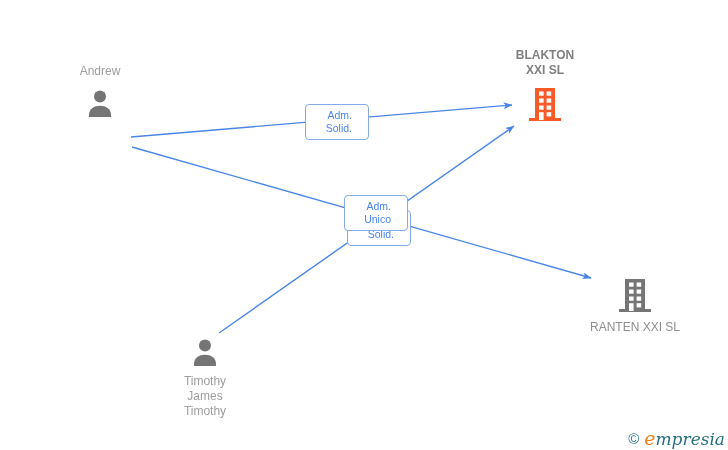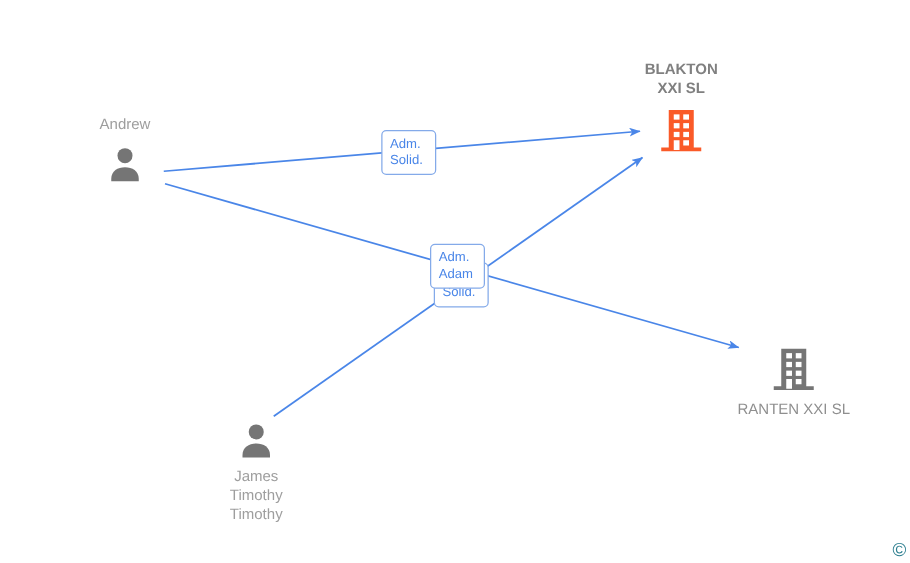--- a/index.html
+++ b/index.html
@@ -6,37 +6,37 @@
   #canvas{
     position:relative;width:728px;height:450px;background:#ffffff;overflow:hidden;
     font-family:"Liberation Sans",sans-serif;
   }
   #edges{position:absolute;left:0;top:0;z-index:1;}
   .edge{stroke:#4a86e8;stroke-width:1.4;fill:none;}
 
   
   .edge-label{
     position:absolute;background:#ffffff;border:1px solid #84aae9;border-radius:4px;
-    color:#4a86e8;font-size:10.5px;line-height:13px;text-align:left;
-    padding:4px 6px;white-space:nowrap;
+    color:#4a86e8;font-size:10.5px;line-height:13px;text-align:right;
+    padding:4px 16px;white-space:nowrap;
   }
   .edge-label div{min-width:30px;}
   #label-andrew-blakton{left:305px;top:104px;z-index:2;}
   #label-timothy-blakton{left:347px;top:210px;z-index:2;}
   #label-andrew-ranten{left:344px;top:195px;z-index:3;}
 
   
   .node{position:absolute;z-index:2;text-align:center;}
   .node-label{color:#9e9e9e;font-size:12px;line-height:15px;}
   .company-label-bold{color:#808080;font-weight:bold;font-size:12px;line-height:15px;}
   .company-label{color:#8f8f8f;font-size:12px;line-height:15px;}
   .icon-person svg{display:block;margin:0 auto;}
   .icon-building svg{display:block;margin:0 auto;}
 
-  #node-andrew{left:40px;top:92px;width:120px;}
+  #node-andrew{left:40px;top:64px;width:120px;}
   #node-andrew .icon-person{margin-top:9px;}
   #node-blakton{left:485px;top:48px;width:120px;}
   #node-blakton .icon-building{margin-top:7px;}
   #node-ranten{left:570px;top:276px;width:130px;}
   #node-ranten .company-label{margin-top:4px;}
   #node-timothy{left:145px;top:337px;width:120px;}
   #node-timothy .node-label{margin-top:5px;}
 
   
   #watermark{
@@ -63,21 +63,21 @@
     <line class="edge" x1="132" y1="147" x2="591" y2="278" marker-end="url(#arrow)"></line>
     <line class="edge" x1="219" y1="333" x2="514" y2="126" marker-end="url(#arrow)"></line>
   </svg>
 
   <div class="edge-label" id="label-timothy-blakton">
     <div>Adm.</div>
     <div>Solid.</div>
   </div>
   <div class="edge-label" id="label-andrew-ranten">
     <div>Adm.</div>
-    <div>Adam</div>
+    <div>Unico</div>
   </div>
   <div class="edge-label" id="label-andrew-blakton">
     <div>Adm.</div>
     <div>Solid.</div>
   </div>
 
   <div class="node" id="node-andrew">
     <div class="node-label">
       <div>Andrew</div>
     </div>
@@ -133,23 +133,24 @@
   </div>
 
   <div class="node" id="node-timothy">
     <div class="icon-person">
       <svg width="32" height="32" viewBox="0 0 32 32">
         <circle cx="16" cy="8.5" r="6" fill="#757575"></circle>
         <path d="M5,29 v-2 c0,-6.2 5.2,-9.2 11,-9.2 s11,3 11,9.2 V29 Z" fill="#757575"></path>
       </svg>
     </div>
     <div class="node-label">
+      <div>Timothy</div>
       <div>James</div>
-      <div>Timothy</div>
       <div>Timothy</div>
     </div>
   </div>
 
   <div id="watermark">
     <span class="copy">©</span>
+    <span class="brand"><span class="initial">e</span><span>mpresia</span></span>
   </div>
 
 </div>
 
 </body></html>

